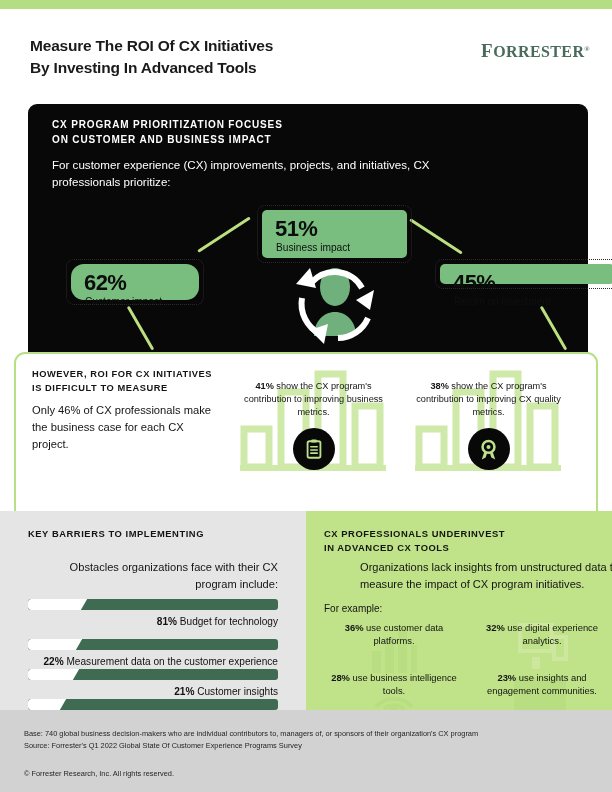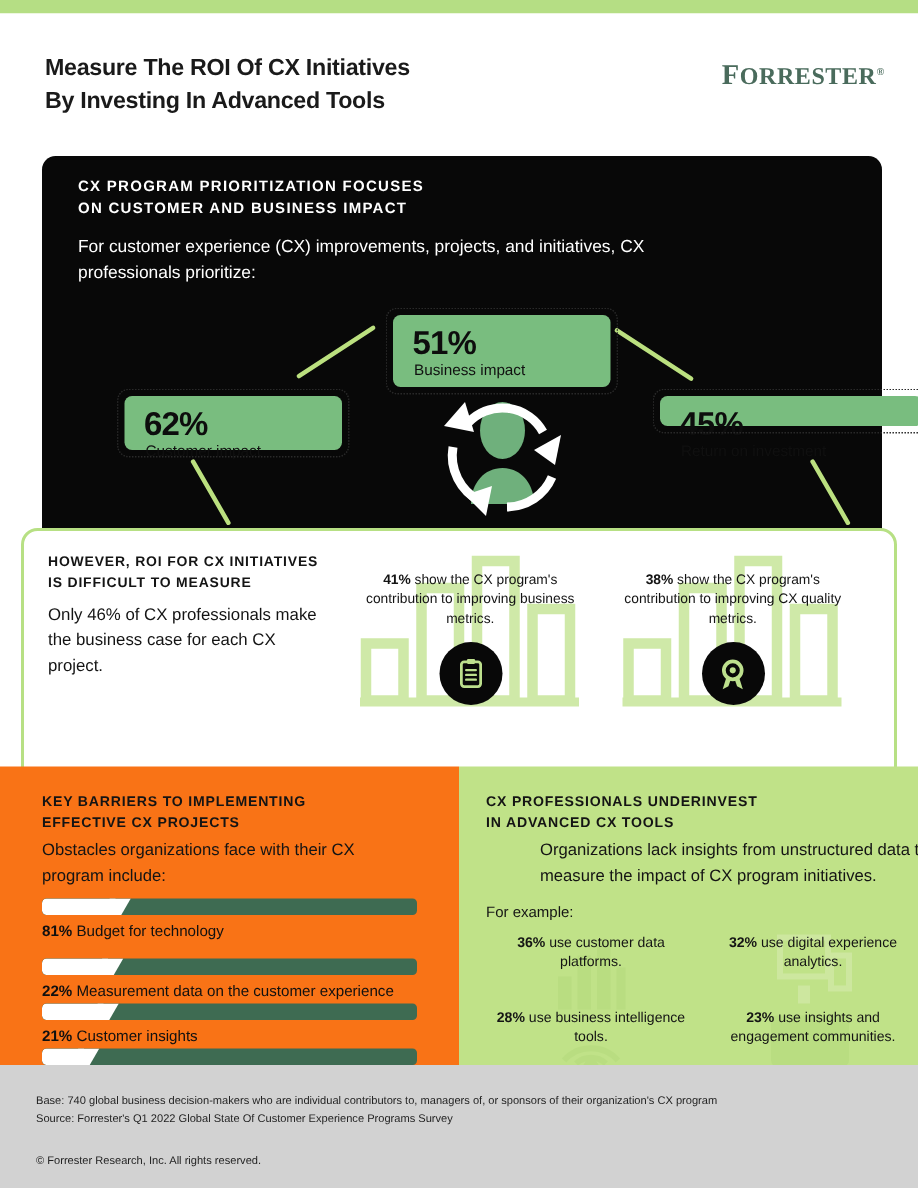--- a/index.html
+++ b/index.html
@@ -55,21 +55,21 @@
   }
   .statbox .num{
     position:absolute;left:13px;top:6px;
     font-size:22px;font-weight:bold;color:#0d0d0d;letter-spacing:-0.6px;
   }
   .statbox .lbl{
     position:absolute;left:14px;top:32px;
     font-size:10.2px;color:#101010;
   }
   .sb-business{left:234px;top:106px;width:145px;height:48px;}
-  .sb-customer{left:55px;top:160px;width:145px;height:36px;}
+  .sb-customer{left:43px;top:160px;width:128px;height:36px;border-radius:13px;}
   .sb-return{left:412px;top:160px;width:145px;height:20px;padding-left:30px;}
 
   
   .conn{position:absolute;background:#bbe07f;height:3px;border-radius:2px;}
   .c1{left:170px;top:146px;width:62px;transform:rotate(-33deg);transform-origin:left center;}
   .c2{left:382px;top:114px;width:62px;transform:rotate(33deg);transform-origin:left center;}
   .c3{left:100px;top:201px;width:50px;transform:rotate(60deg);transform-origin:left center;}
   .c4{left:513px;top:201px;width:50px;transform:rotate(60deg);transform-origin:left center;}
 
   .personicon{position:absolute;left:252px;top:150px;width:110px;height:92px;}
@@ -98,21 +98,21 @@
   }
   .statcol .txt b{font-weight:bold;}
   .bgbars{position:absolute;left:0;top:0;width:165px;height:118px;z-index:1;}
   .circicon{
     position:absolute;left:50%;margin-left:-21px;top:62px;
     width:42px;height:42px;border-radius:50%;background:#080808;z-index:4;
     display:flex;align-items:center;justify-content:center;
   }
 
   
-  .colL{position:absolute;left:0;top:511px;width:306px;height:199px;background:#f97316;}
+  .colL{position:absolute;left:0;top:511px;width:306px;height:199px;background:#e5e5e5;text-align:right;}
   .colR{position:absolute;left:306px;top:511px;width:306px;height:199px;background:#c0e288;}
   .col-kicker{
     position:absolute;left:0;top:0;
     font-size:9.4px;font-weight:bold;color:#141414;
     letter-spacing:0.55px;line-height:1.52;text-transform:uppercase;
   }
   .col-body{position:absolute;font-size:11.1px;color:#141414;line-height:1.5;}
 
   .barrow{position:absolute;left:28px;width:250px;}
   .bartrack{
@@ -248,21 +248,20 @@
           <polygon points="7.5,14.5 5,22.5 9,20.3 10.6,15.6" fill="#bde08d"></polygon>
           <polygon points="16.5,14.5 19,22.5 15,20.3 13.4,15.6" fill="#bde08d"></polygon>
         </svg>
       </div>
     </div>
   </div>
 
   <div class="colL">
     <div class="col-kicker" style="left:28px;top:16px;">
       <div>KEY BARRIERS TO IMPLEMENTING</div>
-      <div>EFFECTIVE CX PROJECTS</div>
     </div>
     <div class="col-body" style="left:28px;top:48px;width:250px;">Obstacles organizations face with their CX program include:</div>
 
     <div class="barrow" style="top:88px;">
       <div class="bartrack">
         <div class="barfill" id="bf0" style="width: 48.8px;"></div>
       </div>
       <div class="barlabel"><b>81%</b><span> Budget for technology</span></div>
     </div>
     <div class="barrow" style="top:128px;">

